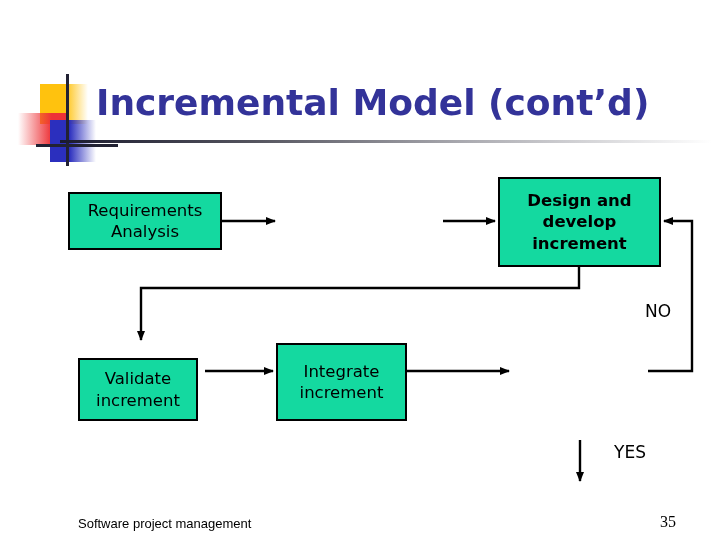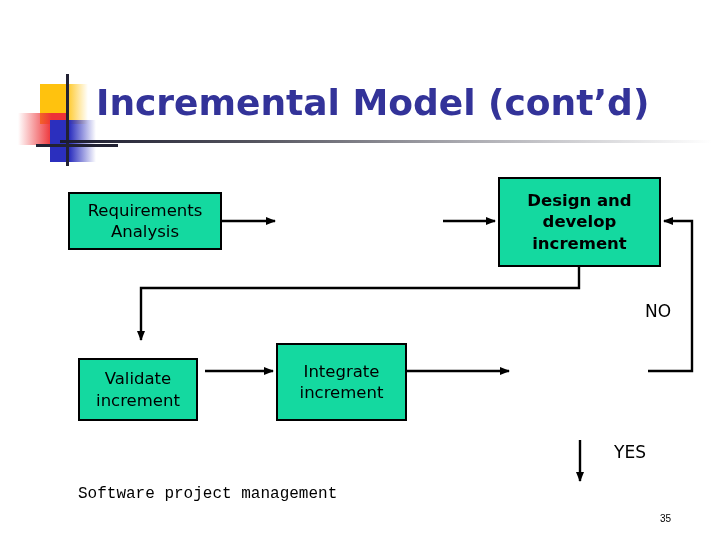--- a/index.html
+++ b/index.html
@@ -133,32 +133,32 @@
     position: absolute;
     left: 0; top: 0;
     width: 720px; height: 540px;
     overflow: visible;
   }
 
   
   #footer-text {
     position: absolute;
     left: 78px;
-    top: 485px;
-    font-size: 16px;
-    color: #000;
-    font-family: Liberation Mono, monospace;
+    top: 516px;
+    font-size: 13px;
+    color: #000;
+    font-family: Liberation Sans, sans-serif;
   }
   #page-number {
     position: absolute;
     left: 660px;
     top: 513px;
-    font-size: 10px;
-    color: #000;
-    font-family: Liberation Sans, sans-serif;
+    font-size: 16px;
+    color: #000;
+    font-family: Liberation Serif, serif;
   }
 </style>
 </head>
 <body>
 
 <div id="slide-logo">
   <div class="logo-sq logo-yellow"></div>
   <div class="logo-sq logo-red"></div>
   <div class="logo-sq logo-blue"></div>
   <div class="logo-sq logo-vline"></div>

